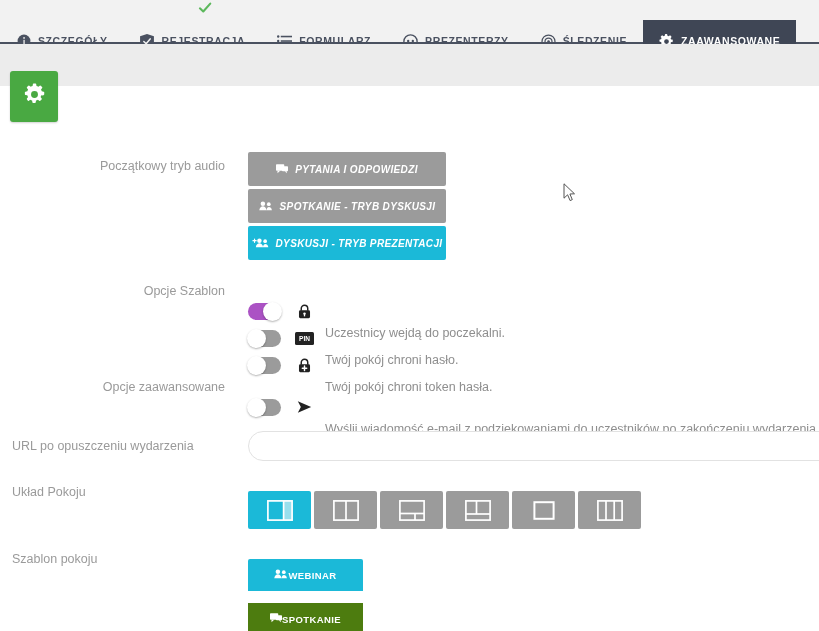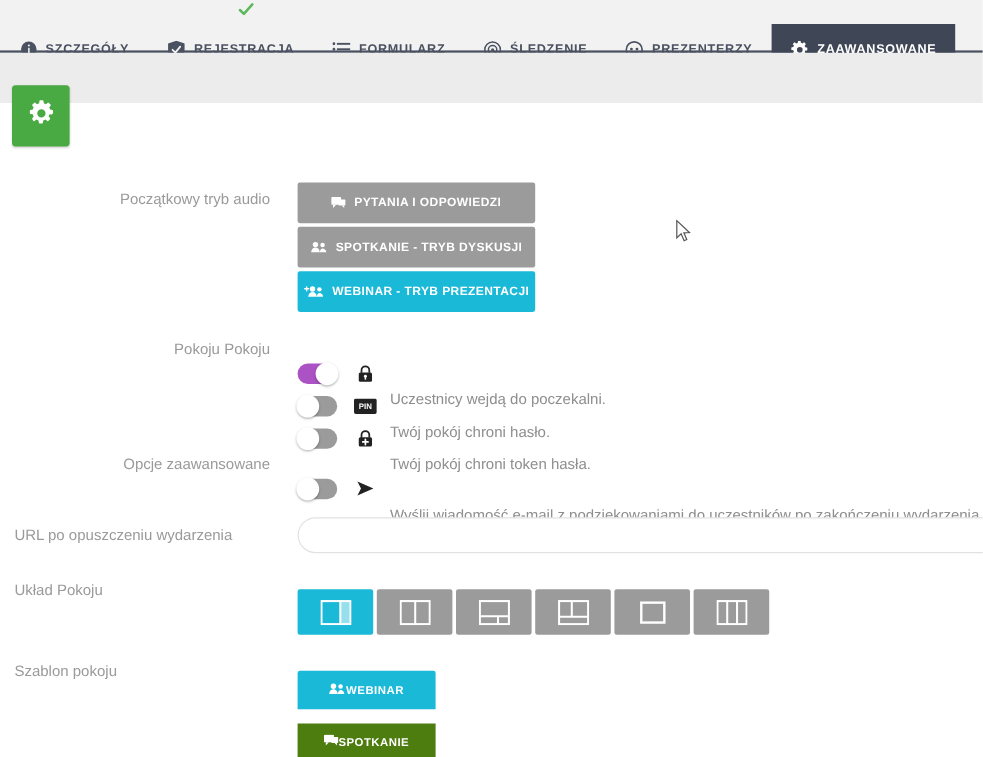--- a/index.html
+++ b/index.html
@@ -52,21 +52,21 @@
   .form{position:absolute;left:0;top:86px;width:819px;}
   .row{position:absolute;}
   .flabel{
     color:#9a9a9a;font-size:12.5px;text-align:right;
     position:absolute;white-space:nowrap;
   }
   .btn{
     width:198px;height:34px;border-radius:2px;
     display:flex;align-items:center;justify-content:center;gap:7px;
     color:#ffffff;font-size:10px;font-weight:bold;letter-spacing:.35px;
-    cursor:pointer;box-sizing:border-box;white-space:nowrap;
+    cursor:pointer;box-sizing:border-box;white-space:nowrap;font-style:italic;
   }
   .btn.gray{background:#9b9b9b;}
   .btn.cyan{background:#1bb9d8;}
   .btn .bico{display:flex;align-items:center;flex:none;}
   
   .toggle{
     width:33px;height:17px;border-radius:9px;position:relative;
     cursor:pointer;flex:none;
   }
   .toggle .knob{
@@ -142,39 +142,39 @@
           <circle cx="1.6" cy="14" r="1.6" fill="#4a5160"></circle>
             <rect x="5" y="13" width="15" height="2.1" fill="#4a5160"></rect>
         </svg>
       </span>
       <span class="tlabel">FORMULARZ</span>
     </div>
 
     <div class="tab">
       <span class="ico">
         <svg width="15" height="15" viewBox="0 0 24 24">
+            <circle cx="12" cy="12" r="10.6" fill="none" stroke="#4a5160" stroke-width="2.2"></circle>
+            <circle cx="8.3" cy="11" r="1.9" fill="#4a5160"></circle>
+            <circle cx="15.7" cy="11" r="1.9" fill="#4a5160"></circle>
+            <path d="M7 16.4 H17" stroke="#4a5160" stroke-width="2" stroke-linecap="round"></path>
+          </svg>
+      </span>
+      <span class="tlabel">PREZENTERZY</span>
+    </div>
+
+    <div class="tab">
+      <span class="ico">
+        <svg width="15" height="15" viewBox="0 0 24 24">
             <circle cx="12" cy="12" r="10.4" fill="none" stroke="#4a5160" stroke-width="2"></circle>
             <circle cx="12" cy="12" r="5.6" fill="none" stroke="#4a5160" stroke-width="2"></circle>
             <circle cx="12" cy="12" r="2" fill="#4a5160"></circle>
             <path d="M12 12 L22 22" stroke="#4a5160" stroke-width="2.2" stroke-linecap="round"></path>
           </svg>
       </span>
       <span class="tlabel">ŚLEDZENIE</span>
-    </div>
-
-    <div class="tab">
-      <span class="ico">
-        <svg width="15" height="15" viewBox="0 0 24 24">
-            <circle cx="12" cy="12" r="10.6" fill="none" stroke="#4a5160" stroke-width="2.2"></circle>
-            <circle cx="8.3" cy="11" r="1.9" fill="#4a5160"></circle>
-            <circle cx="15.7" cy="11" r="1.9" fill="#4a5160"></circle>
-            <path d="M7 16.4 H17" stroke="#4a5160" stroke-width="2" stroke-linecap="round"></path>
-          </svg>
-      </span>
-      <span class="tlabel">PREZENTERZY</span>
     </div>
 
     <div class="tab active">
       <span class="ico">
         <svg width="15" height="15" viewBox="0 0 24 24">
             <path fill="#ffffff" d="M12 8.2a3.8 3.8 0 100 7.6 3.8 3.8 0 000-7.6zm9.2 4.9l-2-.3a7.6 7.6 0 01-.8 2l1.3 1.6a.8.8 0 01-.1 1.1l-1.5 1.5a.8.8 0 01-1.1.1l-1.6-1.3a7.6 7.6 0 01-2 .8l-.3 2a.8.8 0 01-.8.7h-2.1a.8.8 0 01-.8-.7l-.3-2a7.6 7.6 0 01-2-.8L5.6 19a.8.8 0 01-1.1-.1L3 17.4a.8.8 0 01-.1-1.1l1.3-1.6a7.6 7.6 0 01-.8-2l-2-.3a.8.8 0 01-.7-.8v-2.1a.8.8 0 01.7-.8l2-.3a7.6 7.6 0 01.8-2L2.9 5a.8.8 0 01.1-1.1L4.5 2.4a.8.8 0 011.1-.1l1.6 1.3a7.6 7.6 0 012-.8l.3-2A.8.8 0 0110.3 0h2.1a.8.8 0 01.8.7l.3 2a7.6 7.6 0 012 .8L17.1 2.3a.8.8 0 011.1.1l1.5 1.5a.8.8 0 01.1 1.1l-1.3 1.6a7.6 7.6 0 01.8 2l2 .3a.8.8 0 01.7.8v2.1a.8.8 0 01-.7.8z"></path>
           </svg>
       </span>
       <span class="tlabel">ZAAWANSOWANE</span>
     </div>
@@ -229,25 +229,25 @@
     <div class="btn cyan">
       <span class="bico">
         <svg width="17" height="10" viewBox="0 0 22 12">
             <path d="M1.2 3 H5.4 M3.3 0.9 V5.1" stroke="#fff" stroke-width="1.5" stroke-linecap="round"></path>
             <circle cx="9.6" cy="3.2" r="2.9" fill="#fff"></circle>
             <circle cx="17" cy="3.6" r="2.4" fill="#fff"></circle>
             <path d="M4.9 11.5 C5.4 7.8 7.6 6.4 9.6 6.4 C11.6 6.4 13.8 7.8 14.3 11.5 Z" fill="#fff"></path>
             <path d="M14.1 11.5 C14.5 8.6 15.8 7.4 17.3 7.4 C18.9 7.4 20.7 8.6 21.1 11.5 Z" fill="#fff"></path>
           </svg>
       </span>
-      <span>WEBINAR - TRYB PREZENTACJI</span>
-    </div>
-  </div>
-
-  <div class="flabel" style="left:58px;top:198px;width:167px;">Pokoju Pokoju</div>
+      <span>DYSKUSJI - TRYB PREZENTACJI</span>
+    </div>
+  </div>
+
+  <div class="flabel" style="left:58px;top:198px;width:167px;">Opcje Szablon</div>
 
   <div class="optrow" style="left:248px;top:196px;">
     <div class="toggle on">
         <span class="knob"></span>
       </div>
     <span class="oico">
       <svg width="13" height="15" viewBox="0 0 16 18">
           <path d="M4 8 V5.3 a4 4 0 018 0 V8" stroke="#222" stroke-width="1.8" fill="none"></path>
           <rect x="1.2" y="7.6" width="13.6" height="9.6" rx="1.6" fill="#222"></rect>
           <circle cx="8" cy="11.6" r="1.5" fill="#fff"></circle>

